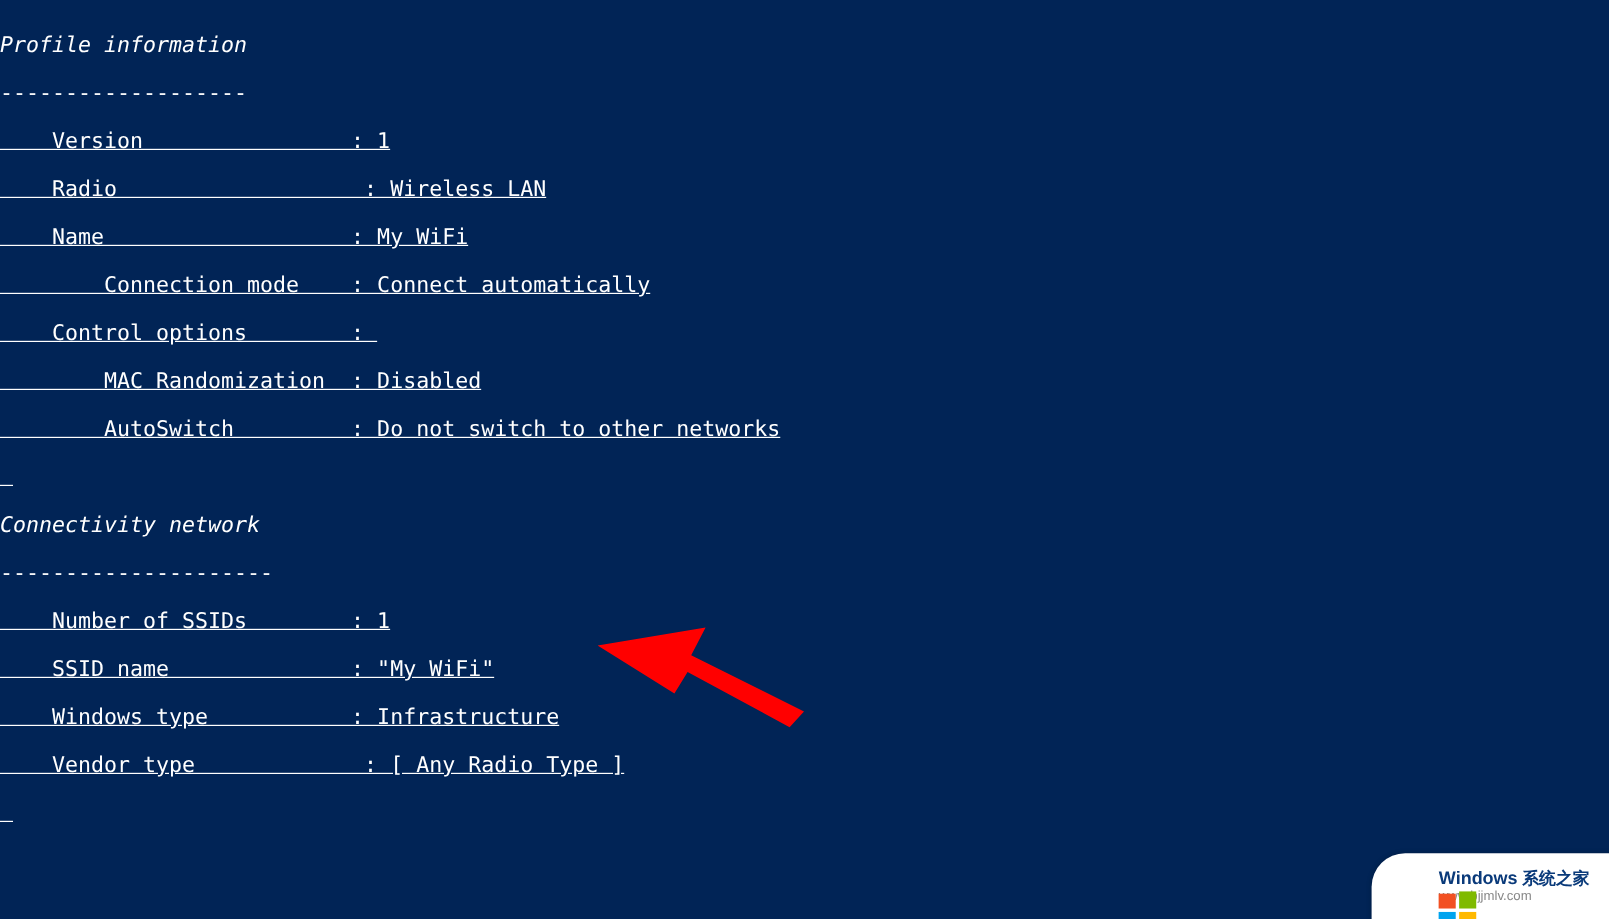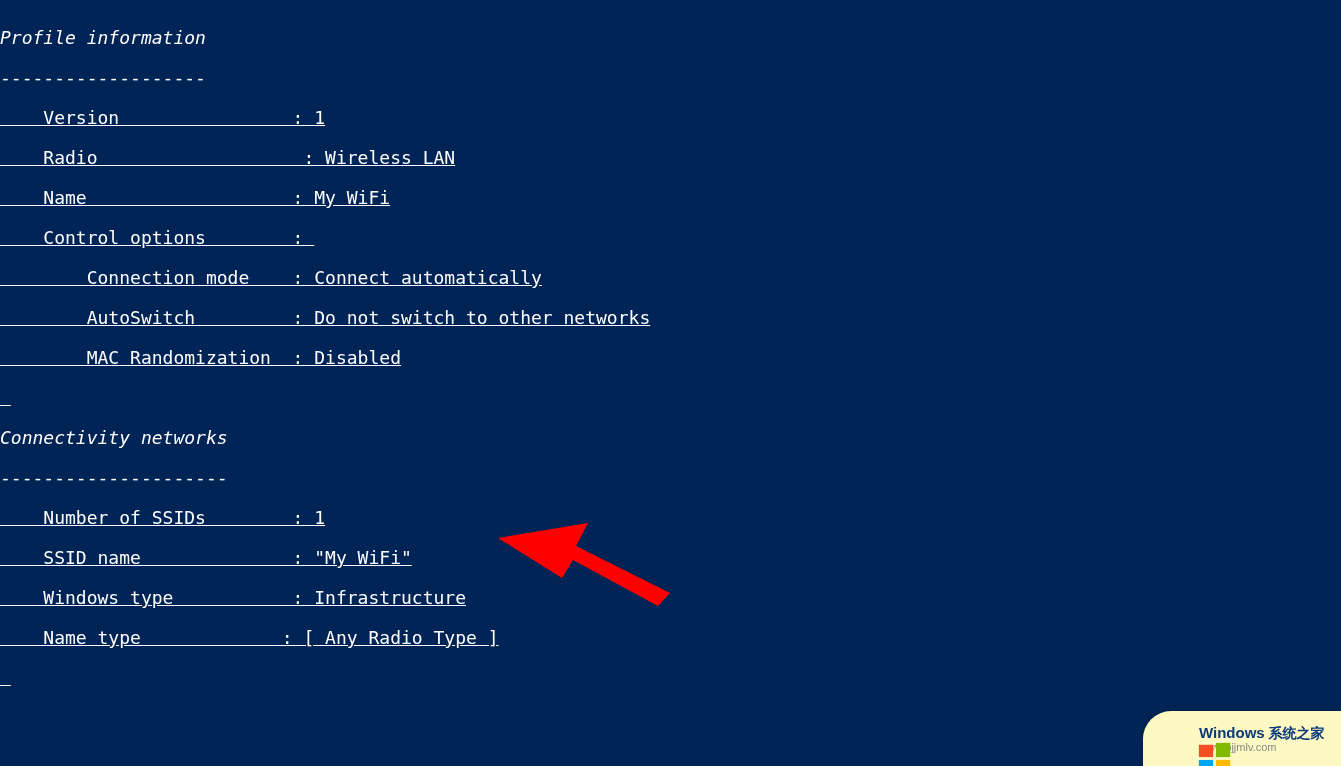--- a/index.html
+++ b/index.html
@@ -42,21 +42,21 @@
       left: 498px;
       top: 518px;
       pointer-events: none;
     }
     .watermark {
       position: absolute;
       right: 0;
       bottom: 0;
       width: 198px;
       height: 55px;
-      background: #fef9c3;
+      background: #ffffff;
       border-top-left-radius: 28px;
       display: flex;
       align-items: center;
       padding-left: 10px;
       box-shadow: 0 0 4px rgba(0,0,0,0.2);
     }
     .watermark .winlogo {
       width: 38px;
       height: 38px;
       margin-right: 8px;
@@ -90,31 +90,31 @@
 <body>
 
 
 
 <div class="terminal">
 <span class="section-header">Profile information</span>
 <span class="dashes">-------------------</span>
 <span class="line">    Version                : 1</span>
 <span class="line">    Radio                   : Wireless LAN</span>
 <span class="line">    Name                   : My WiFi</span>
+<span class="line">        Connection mode    : Connect automatically</span>
 <span class="line">    Control options        : </span>
-<span class="line">        Connection mode    : Connect automatically</span>
+<span class="line">        MAC Randomization  : Disabled</span>
 <span class="line">        AutoSwitch         : Do not switch to other networks</span>
-<span class="line">        MAC Randomization  : Disabled</span>
 <span class="line"> </span>
-<span class="section-header">Connectivity networks</span>
+<span class="section-header">Connectivity network</span>
 <span class="dashes">---------------------</span>
 <span class="line">    Number of SSIDs        : 1</span>
 <span class="line">    SSID name              : "My WiFi"</span>
 <span class="line">    Windows type           : Infrastructure</span>
-<span class="line">    Name type             : [ Any Radio Type ]</span>
+<span class="line">    Vendor type             : [ Any Radio Type ]</span>
 <span class="line"> </span>
 
 
 
 
 
 
 
 
 

